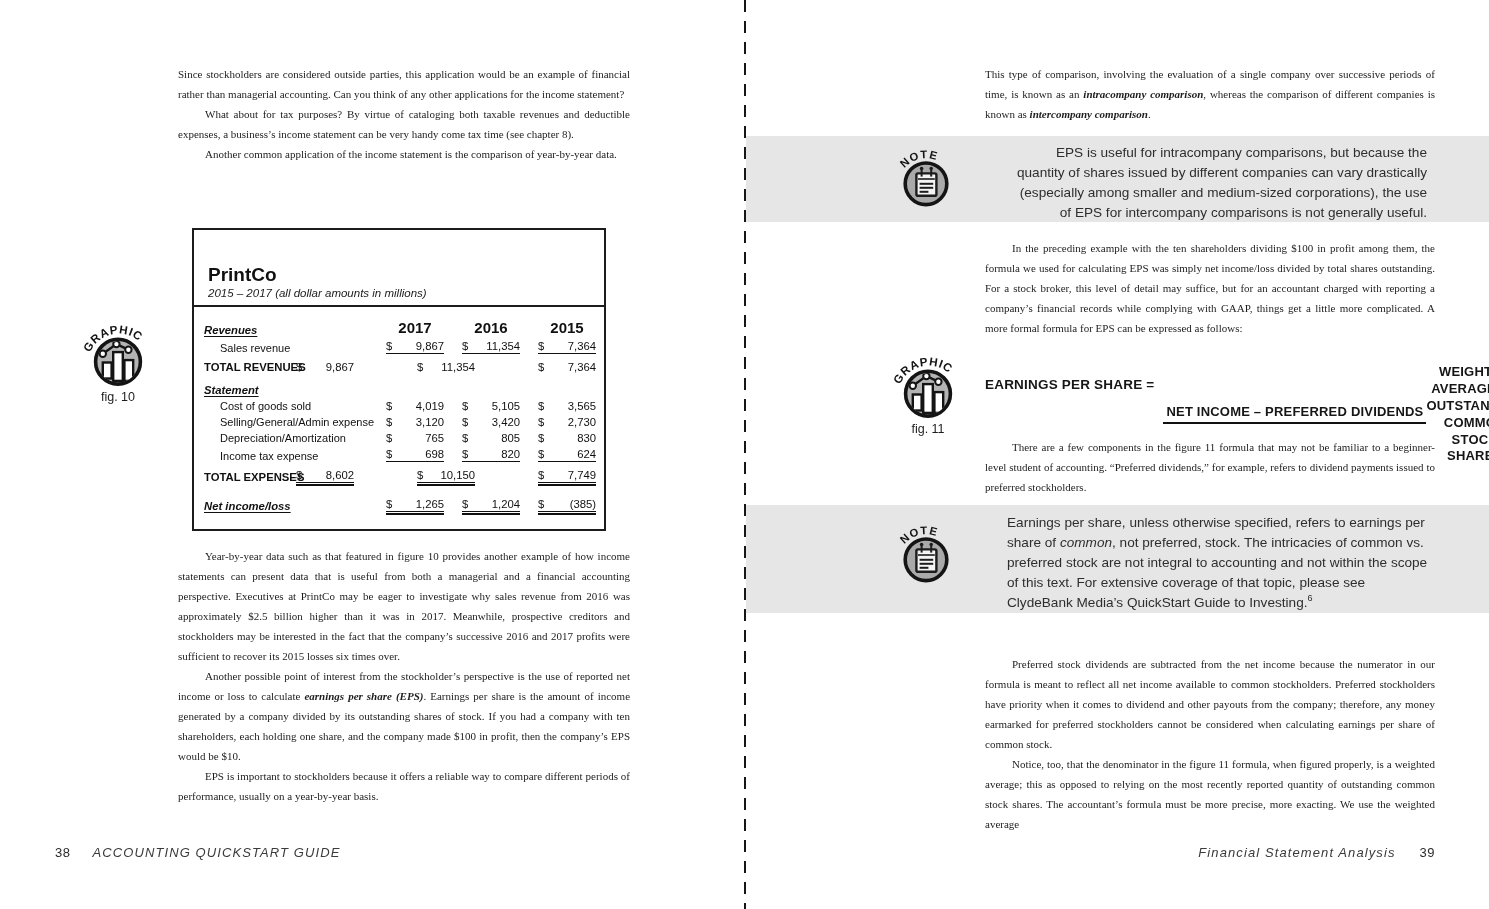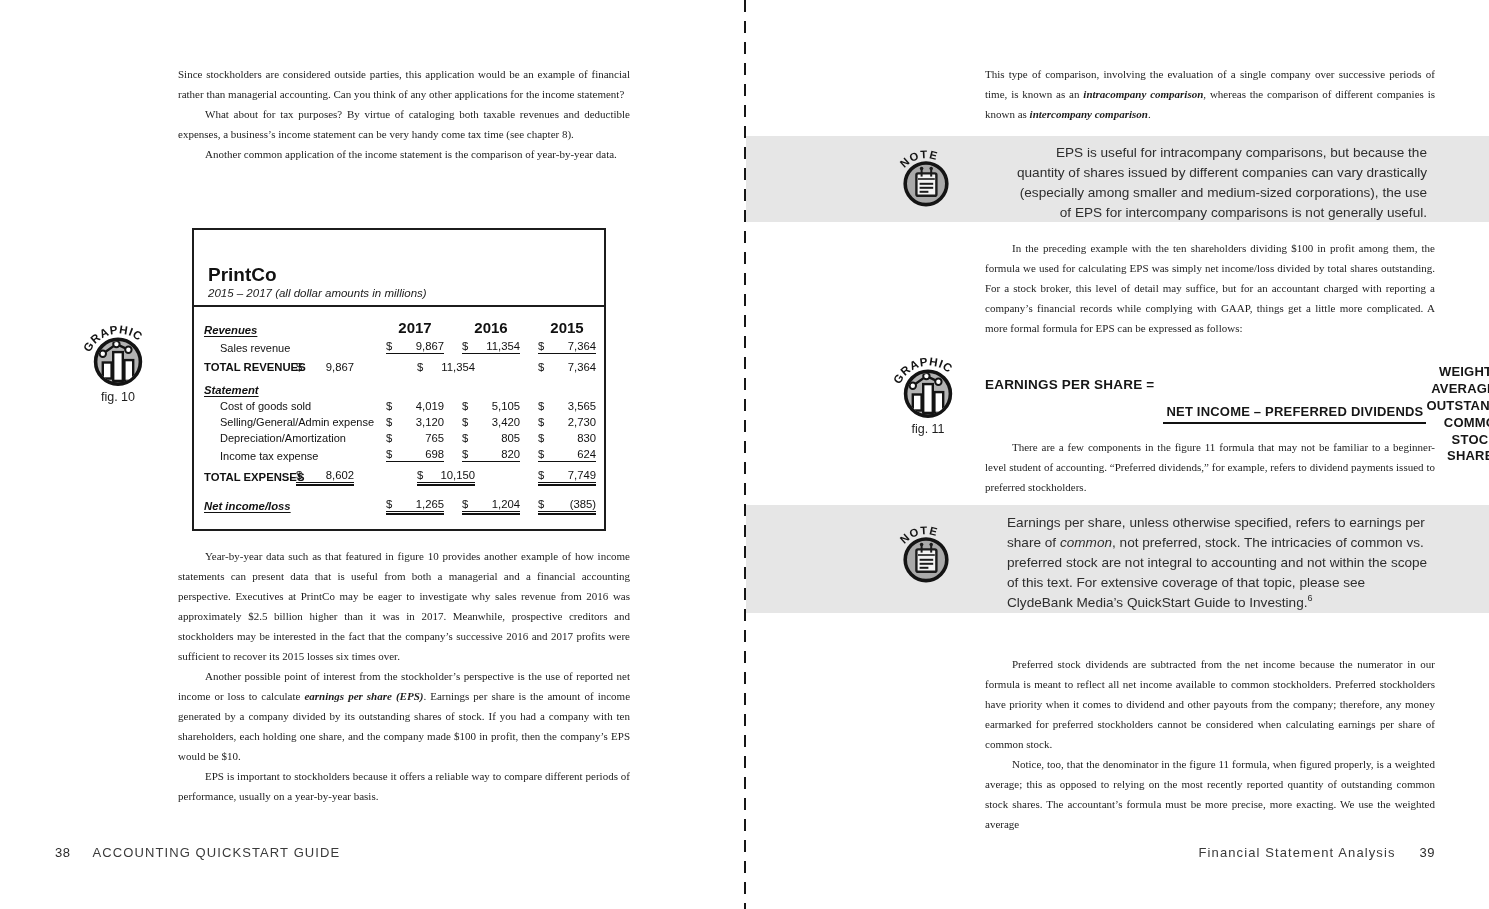--- a/index.html
+++ b/index.html
@@ -53,21 +53,21 @@
   .lhs{font-size:13.5px;white-space:nowrap;margin-top:15px;letter-spacing:0.2px;}
   .frac{display:flex;flex-direction:row;align-items:center;margin-left:9px;}
   .num{font-size:13px;white-space:nowrap;border-bottom:2.5px solid #111;
        padding:0 3px 3px 3px;letter-spacing:0.2px;}
   .den{font-size:13px;text-align:center;max-width:300px;line-height:1.3;padding-top:2px;
        letter-spacing:0.2px;}
   
   .footer{position:absolute;top:845px;font-family:"Liberation Sans",sans-serif;font-size:13px;
           color:#3a3a3a;display:flex;align-items:baseline;text-align:right;}
   .pgnum{color:#2b2b2b;letter-spacing:0.5px;}
-  .ftext{letter-spacing:1.1px;}
+  .ftext{letter-spacing:1.1px;font-style:italic;}
   .footer.l{left:55px;}
   .footer.l .ftext{margin-left:22px;}
   .footer.r{right:54px;}
   .footer.r .pgnum{margin-left:24px;}
 </style>
 </head>
 <body>
 
 <div id="page">
 

